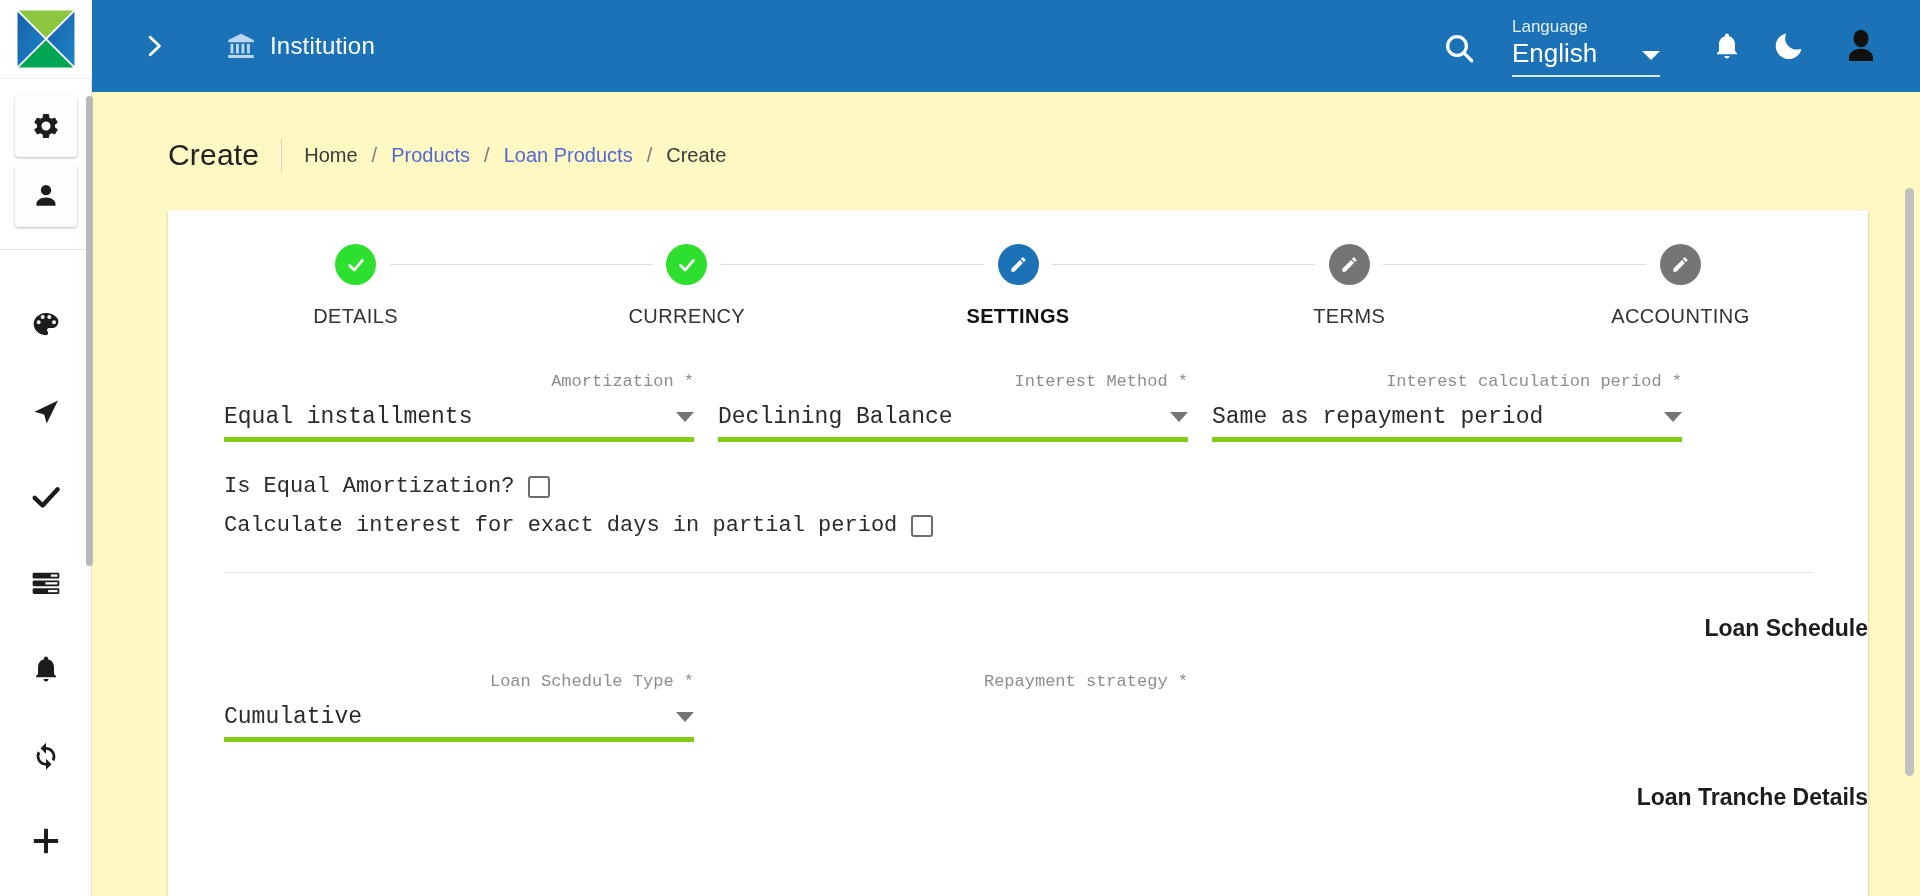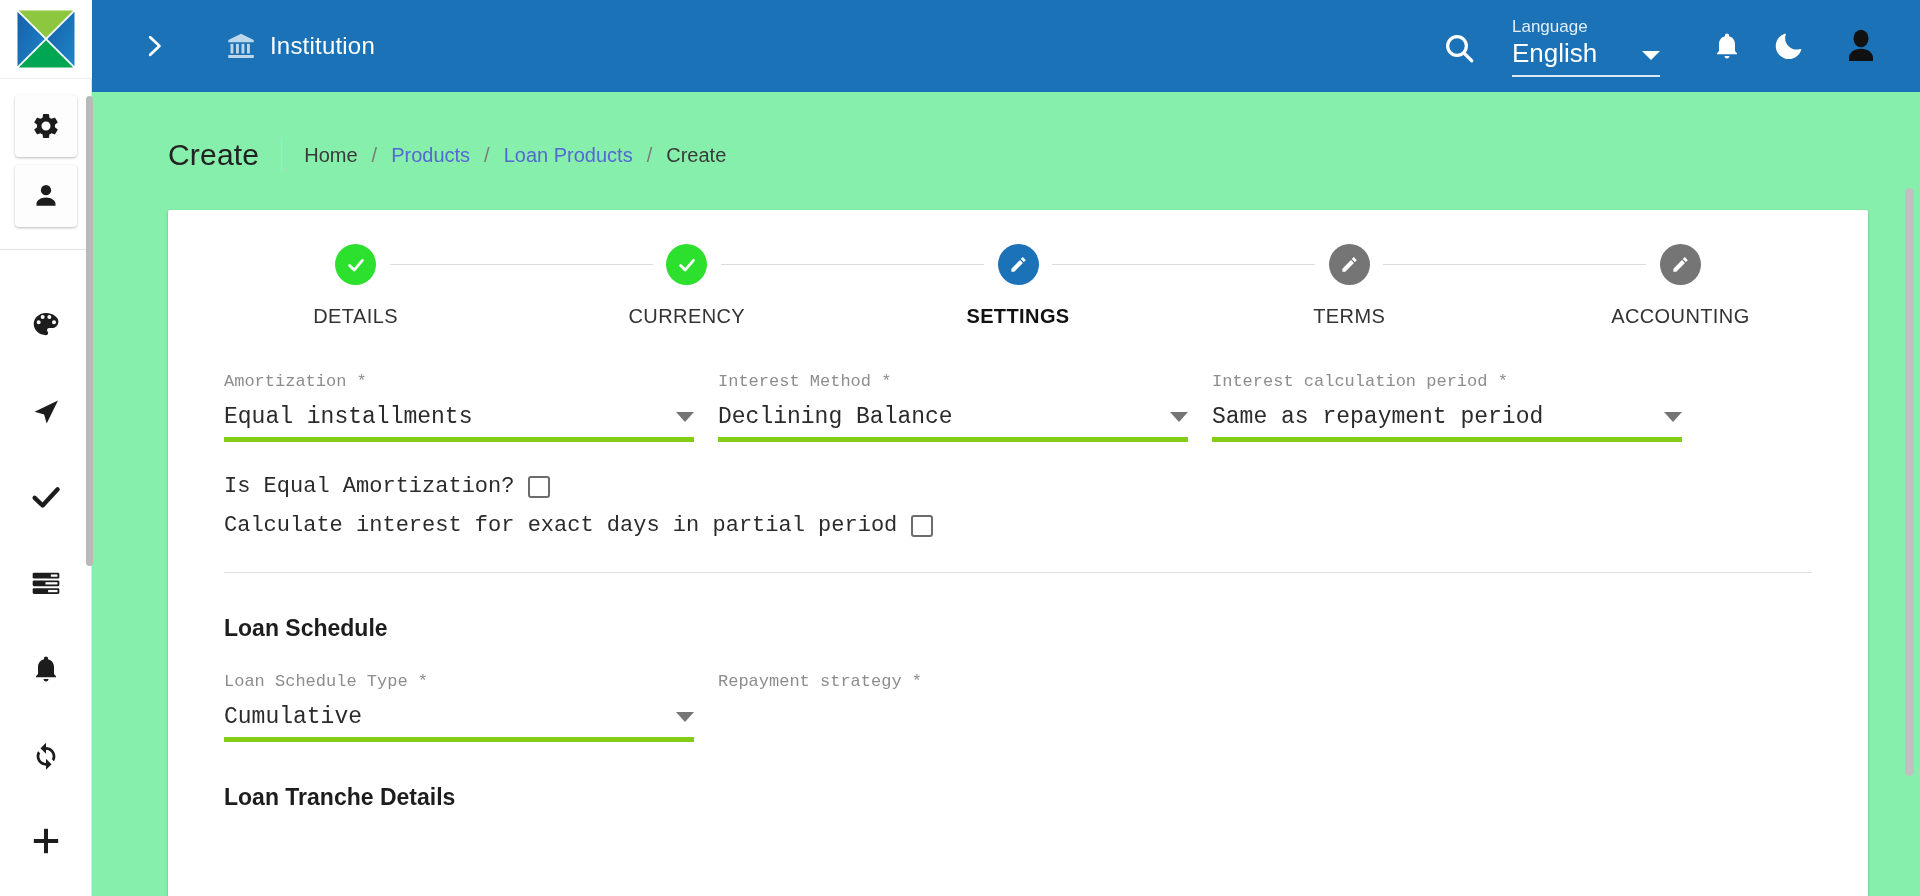--- a/index.html
+++ b/index.html
@@ -39,21 +39,21 @@
   }
   .rail-icon svg, .rail-card svg { display:block; }
 
   
   .rail-scroll {
     position: absolute; left: 86px; top: 96px; width: 7px; height: 470px;
     background: #b9b9b9; border-radius: 4px; z-index: 9;
   }
 
   
-  .main { flex: 1 1 auto; height: 896px; position: relative; background: #86efac; }
+  .main { flex: 1 1 auto; height: 896px; position: relative; background: #fef9c3; }
 
   .topbar {
     height: 92px; background: #1b72b6;
     display: flex; align-items: center; padding: 0 0 0 42px;
     color: #fff; position: relative;
   }
   .chev-btn {
     width: 40px; height: 40px; display: flex; align-items: center; justify-content: center;
     cursor: pointer;
   }
@@ -75,21 +75,21 @@
   .lang-row { display:flex; align-items:flex-end; justify-content:space-between; }
   .lang-val { font-size: 26px; color: #fff; line-height: 32px; }
   .caret {
     width: 0; height: 0; border-left: 9px solid transparent; border-right: 9px solid transparent;
     border-top: 9px solid #fff; margin-bottom: 9px;
   }
   .tb-icon { width: 62px; height: 62px; display:flex; align-items:center; justify-content:center; cursor:pointer; }
   .avatar { width: 62px; height: 62px; display:flex; align-items:center; justify-content:center; margin-left: 10px; cursor:pointer; }
 
   
-  .content { padding: 0; height: 804px; position: relative; overflow: hidden; }
+  .content { padding: 0; height: 804px; position: relative; overflow: hidden; text-align: right; }
 
   .crumbbar {
     display: flex; align-items: center; padding: 46px 0 0 76px; gap: 0;
   }
   .page-title { font-size: 30px; color: #222; font-weight: 400; letter-spacing: .2px; }
   .crumb-div { width: 1px; height: 34px; background: #cfcfcf; margin: 0 22px; }
   .crumbs { display: flex; align-items: center; font-size: 20px; }
   .crumb { color: #3a3a3a; }
   .crumb.link { color: #5468d4; cursor: pointer; }
   .crumb-sep { color: #7b7b7b; margin: 0 14px; }

